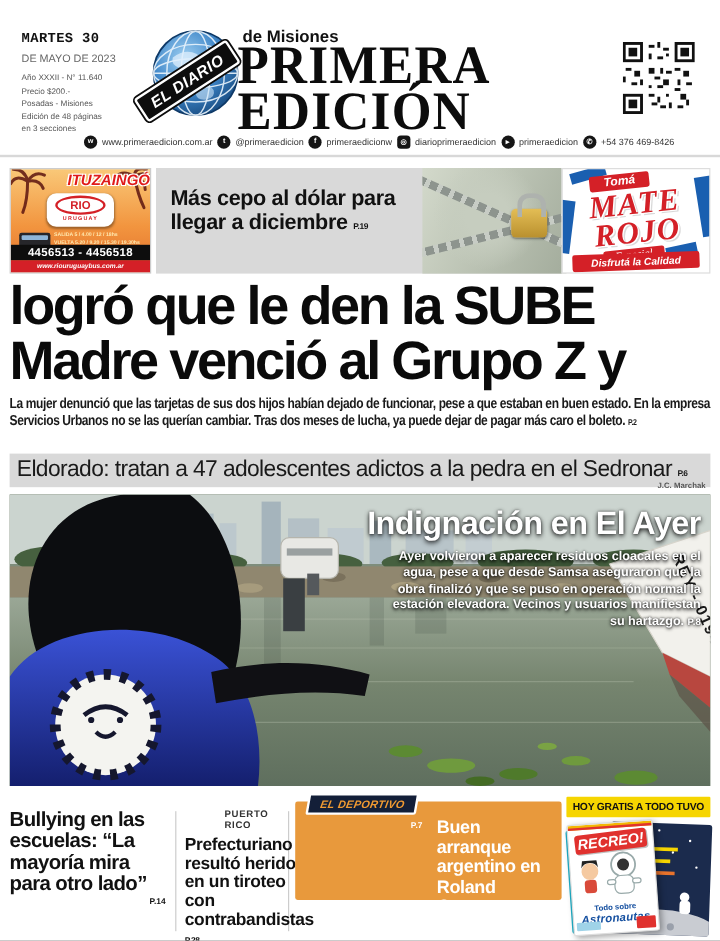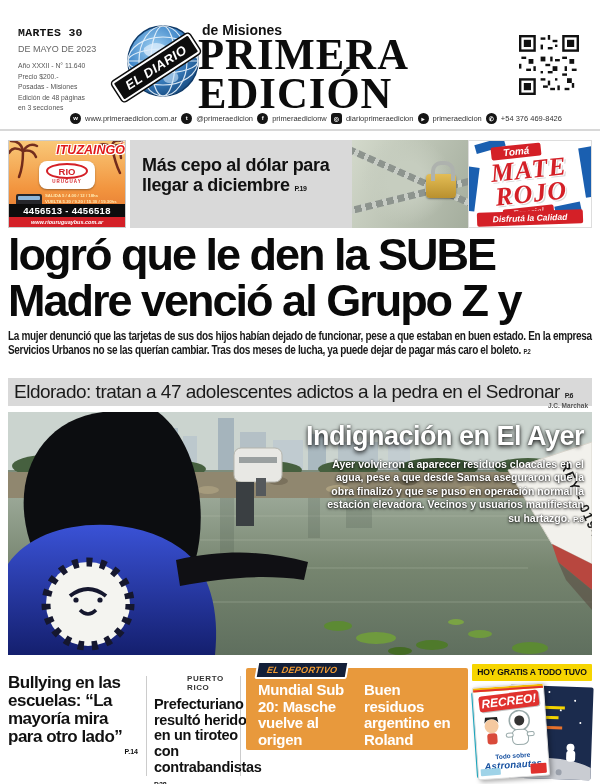--- a/index.html
+++ b/index.html
@@ -473,25 +473,24 @@
       <div class="pr-headline">
         <span>Prefecturiano resultó herido en un tiroteo con contrabandistas</span>
         <span class="page-num">P.28</span>
       </div>
     </div>
 
     <div class="col-dep">
       <div class="dep-badge">EL DEPORTIVO</div>
       <div class="dep-stories">
         <div class="dep-story">
-          <div class="dep-headline">Mundial Sub 20: Masche vuelve al origen</div>
           <span class="dep-page">P.7</span>
         </div>
         <div class="dep-story">
-          <div class="dep-headline">Buen residuos argentino en Roland Garros</div>
+          <div class="dep-headline">Buen arranque argentino en Roland Garros</div>
           <span class="dep-page">P.4</span>
         </div>
       </div>
     </div>
 
     <div class="col-promo">
       <div class="promo-bar">HOY GRATIS A TODO TUVO</div>
       <div class="promo-stage">
         <div class="teal-sliver"></div>
         <div class="poster">

